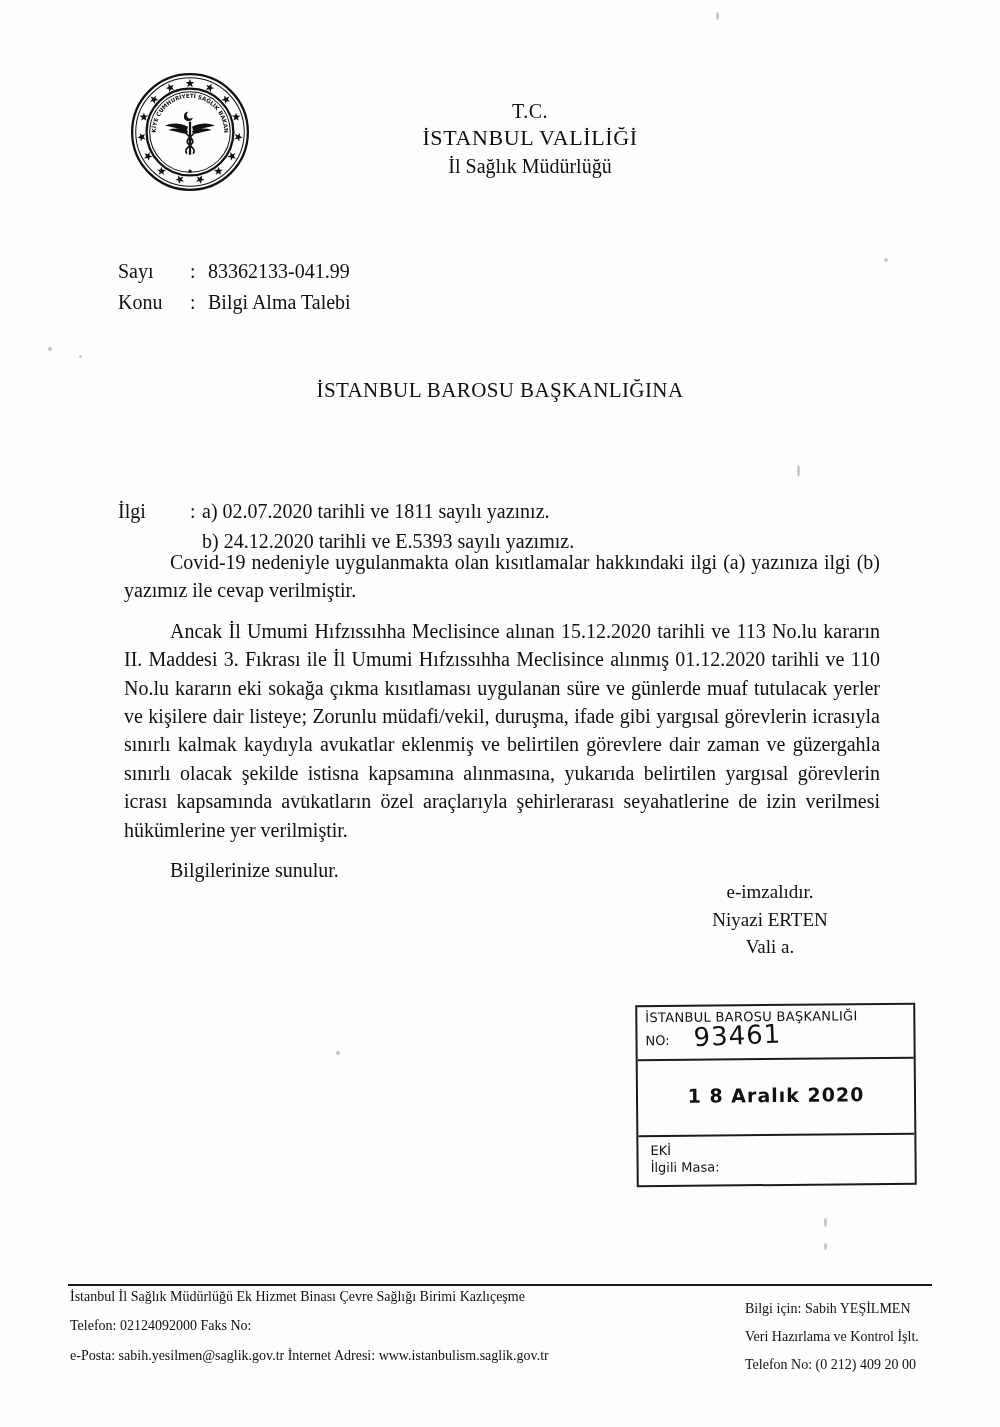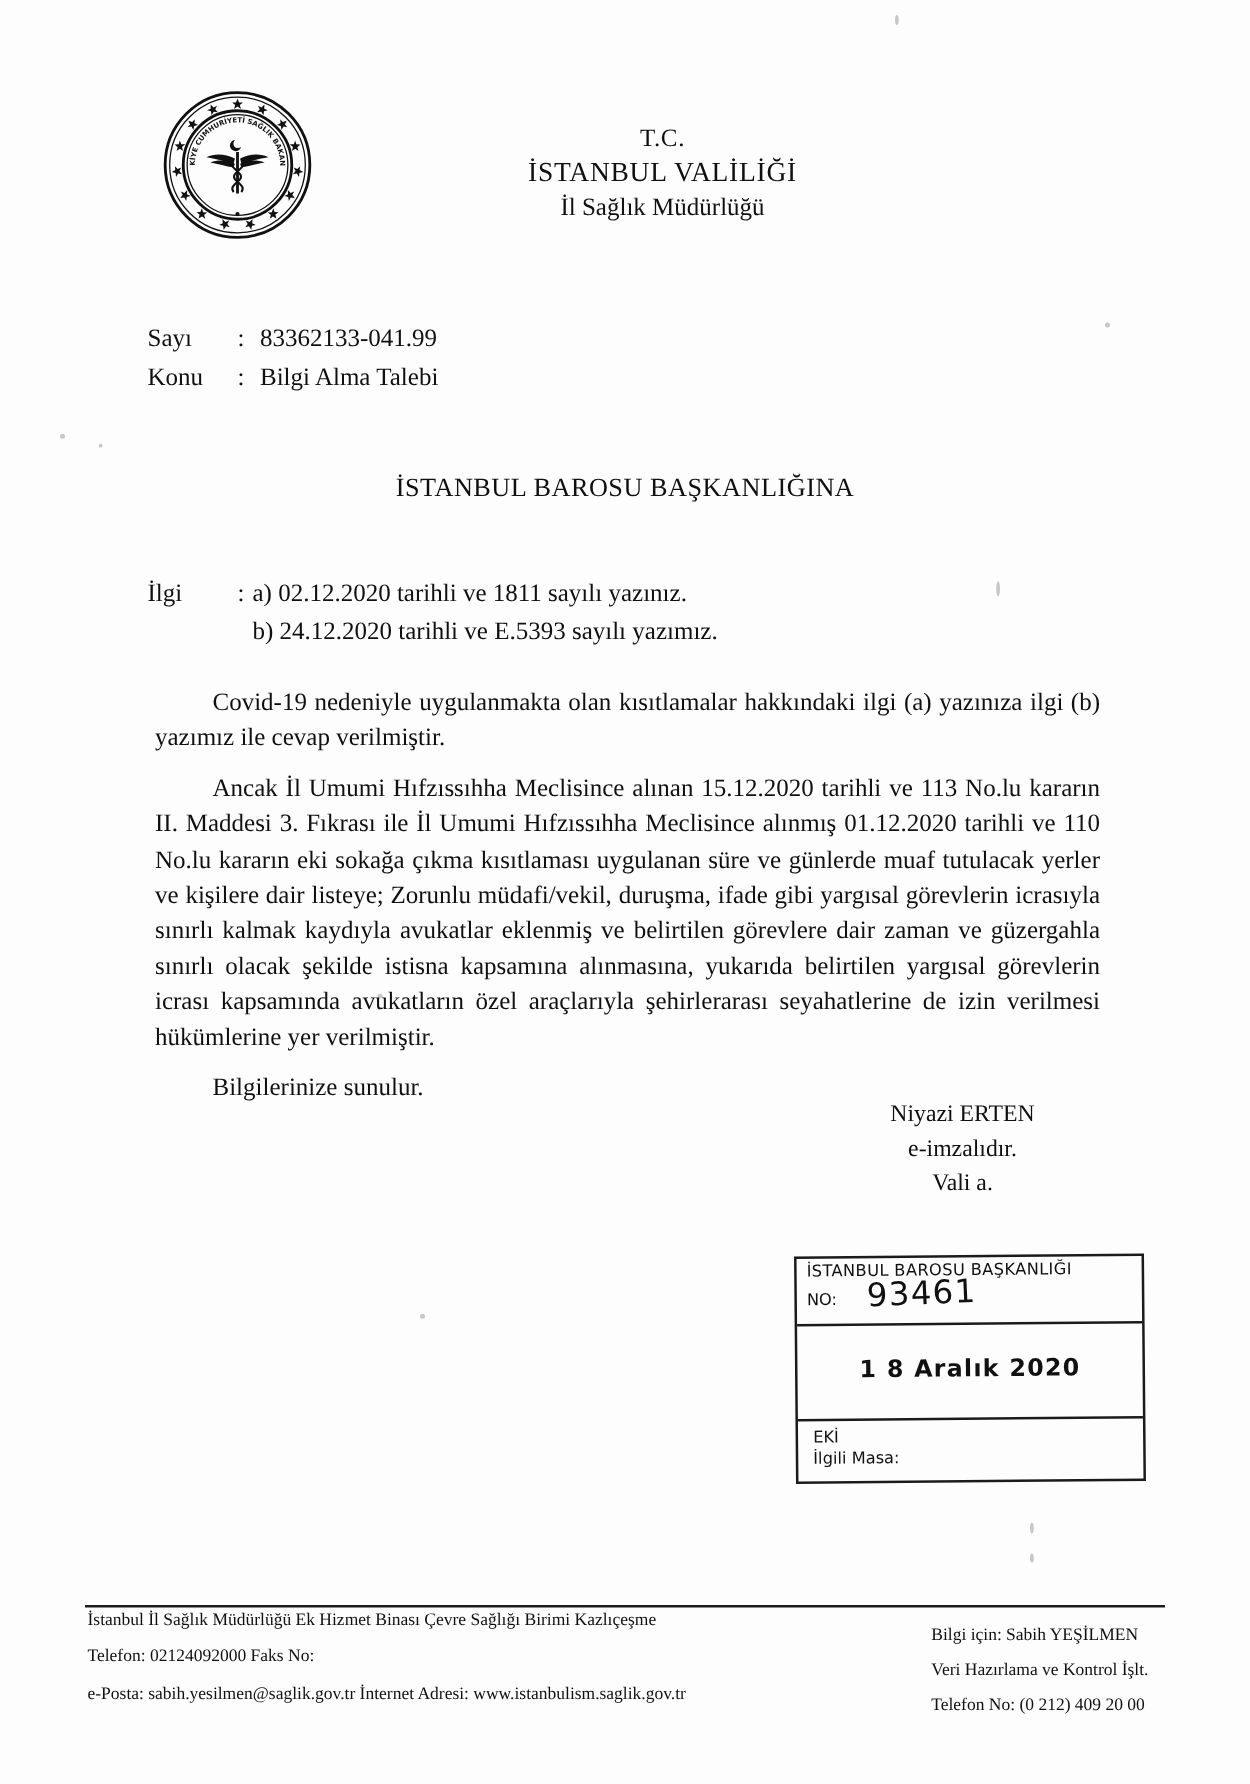--- a/index.html
+++ b/index.html
@@ -80,21 +80,21 @@
   }
 
   
   .ilgi {
     position: absolute;
     left: 118px;
     top: 460px;
     font-size: 20px;
     line-height: 1.5;
   }
-  .ilgi-row { display: flex; }
+  .ilgi-row { display: flex; margin-top: 36px; }
   .ilgi-row .k { width: 72px; }
   .ilgi-row .sep { width: 12px; }
   .ilgi-b { margin-left: 84px; }
 
   
   .body {
     position: absolute;
     left: 112px;
     top: 536px;
     width: 780px;
@@ -336,34 +336,34 @@
       <span class="v">Bilgi Alma Talebi</span>
     </div>
   </div>
 
   <div class="addressee">İSTANBUL BAROSU BAŞKANLIĞINA</div>
 
   <div class="ilgi">
     <div class="ilgi-row">
       <span class="k">İlgi</span>
       <span class="sep">:</span>
-      <span>a) 02.12.2020 tarihli ve 1811 sayılı yazınız.</span>
+      <span>a) 02.07.2020 tarihli ve 1811 sayılı yazınız.</span>
     </div>
     <div class="ilgi-b">b) 24.12.2020 tarihli ve E.5393 sayılı yazımız.</div>
   </div>
 
   <div class="body">
     <p>Covid-19 nedeniyle uygulanmakta olan kısıtlamalar hakkındaki ilgi (a) yazınıza ilgi (b) yazımız ile cevap verilmiştir.</p>
     <p class="tight"><span>Ancak İl Umumi Hıfzıssıhha Meclisince alınan 15.12.2020 tarihli ve 113 No.lu kararın II. Maddesi 3. Fıkrası ile İl Umumi Hıfzıssıhha Meclisince alınmış 01.12.2020 tarihli ve 110 No.lu kararın eki sokağa çıkma kısıtlaması uygulanan süre ve günlerde muaf tutulacak yerler ve kişilere dair listeye; Zorunlu müdafi/vekil, duruşma, ifade gibi yargısal görevlerin icrasıyla sınırlı kalmak kaydıyla </span><span class="bold">avukatlar</span><span> eklenmiş ve belirtilen görevlere dair zaman ve güzergahla sınırlı olacak şekilde istisna kapsamına alınmasına, yukarıda belirtilen yargısal görevlerin icrası kapsamında avukatların özel araçlarıyla şehirlerarası seyahatlerine de izin verilmesi hükümlerine yer verilmiştir.</span></p>
     <p class="tight">Bilgilerinize sunulur.</p>
   </div>
 
   <div class="signature">
+    <div>e-imzalıdır.</div>
     <div>Niyazi ERTEN</div>
-    <div>e-imzalıdır.</div>
     <div>Vali a.</div>
   </div>
 
   <div class="stamp stamp-skew">
     <div class="stamp-sec1">
       <div class="stamp-title">İSTANBUL BAROSU BAŞKANLIĞI</div>
       <div class="stamp-no-label">NO:</div>
       <div class="stamp-no-value">93461</div>
     </div>
     <div class="stamp-sec2">

